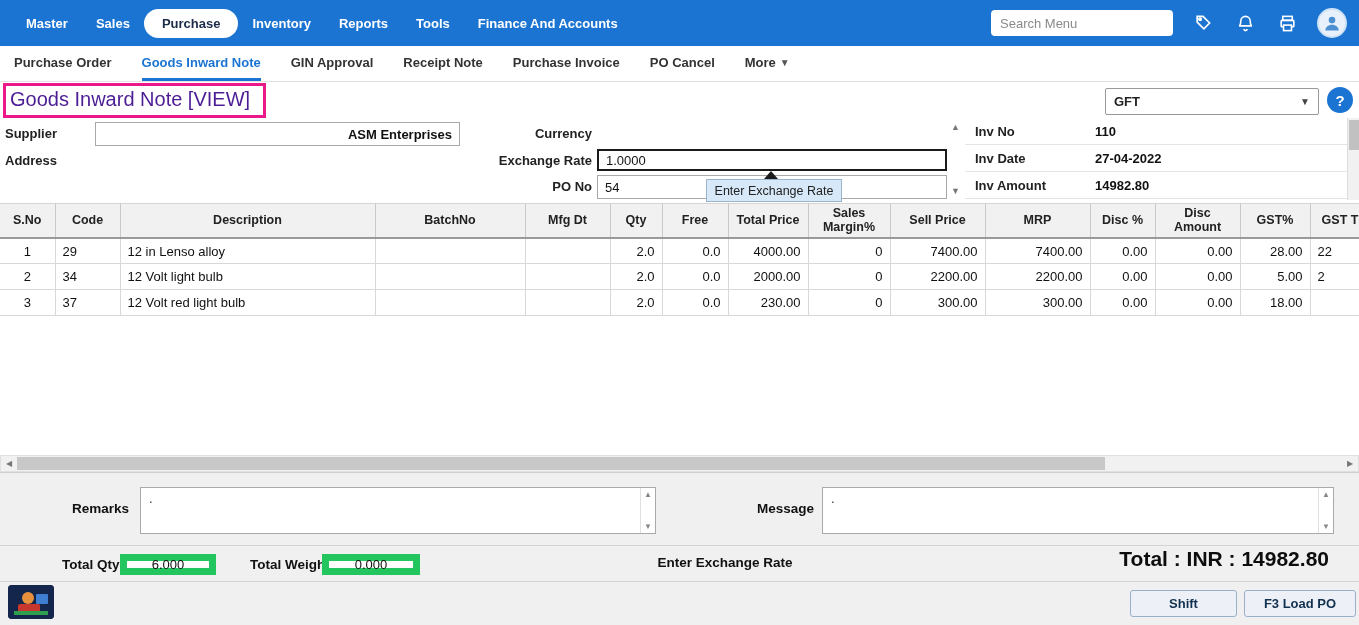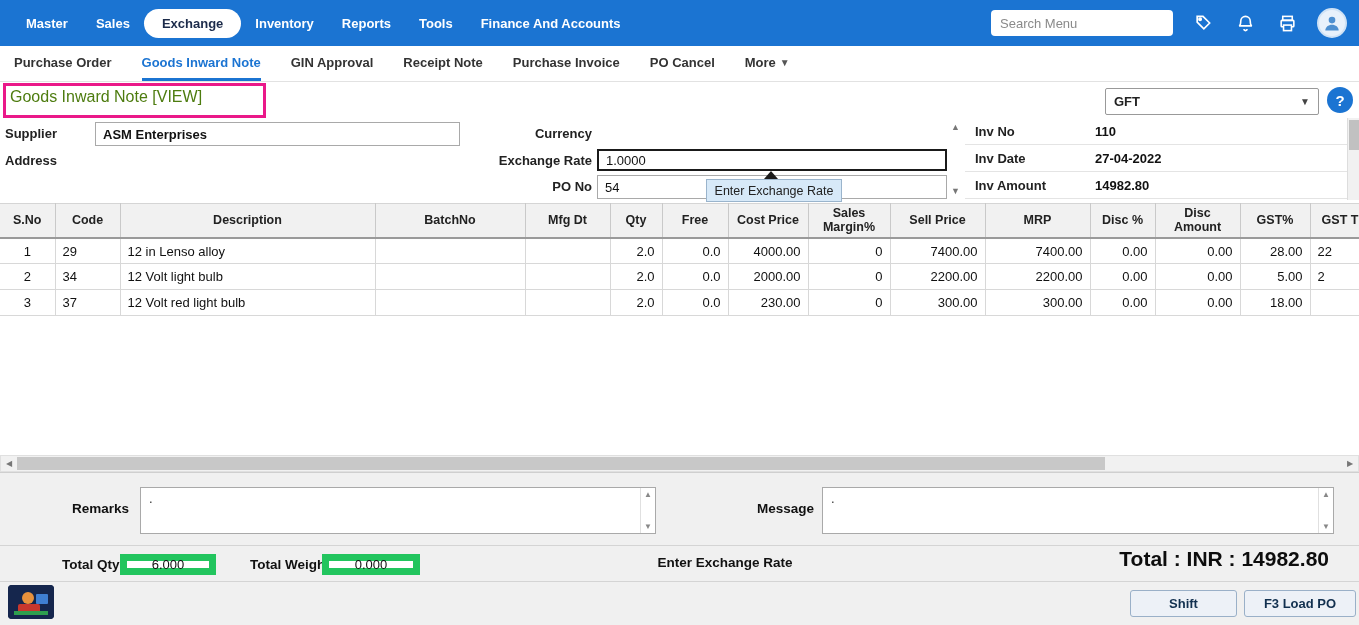--- a/index.html
+++ b/index.html
@@ -24,21 +24,21 @@
             border-bottom:1px solid #e2e2e2; display:flex; align-items:stretch; padding:0 14px; gap:30px; }
   .subnav-item { font-size:13px; font-weight:600; color:#333; display:flex; align-items:center;
                  cursor:pointer; border-bottom:3px solid transparent; white-space:nowrap; }
   .subnav-item.active { color:#1b74d2; font-weight:700; border-bottom:3px solid #1b74d2; }
   .caret-glyph { font-size:10px; color:#555; margin-left:4px; }
 
   
   .header-zone { position:absolute; top:82px; left:0; width:100%; height:36px; }
   .title-highlight { position:absolute; top:1px; left:3px; width:263px; height:35px;
                      border:3px solid #ea1889; }
-  .page-title { position:absolute; top:6px; left:10px; font-size:16px; color:#4d7c0f; }
+  .page-title { position:absolute; top:6px; left:10px; font-size:20px; color:#4c1d95; }
   .loc-select { position:absolute; top:6px; left:1105px; width:214px; height:27px; background:#fff;
                 border:1px solid #999; border-radius:2px; display:flex; align-items:center;
                 padding:0 8px; font-size:13px; font-weight:600; color:#222; cursor:pointer; }
   .loc-select .sel-caret { margin-left:auto; font-size:10px; color:#444; }
   .help-btn { position:absolute; top:5px; left:1327px; width:26px; height:26px; border-radius:50%;
               background:#1b74d2; color:#fff; font-weight:700; font-size:15px; display:flex;
               align-items:center; justify-content:center; cursor:pointer; }
 
   
   .form-zone { position:absolute; top:118px; left:0; width:1359px; height:85px; }
@@ -101,21 +101,21 @@
               background:#15264d; overflow:hidden; }
 </style>
 </head>
 <body>
 
 <div class="app">
 
   <div class="topbar">
     <div class="menu-item">Master</div>
     <div class="menu-item">Sales</div>
-    <div class="menu-item active">Exchange</div>
+    <div class="menu-item active">Purchase</div>
     <div class="menu-item">Inventory</div>
     <div class="menu-item">Reports</div>
     <div class="menu-item">Tools</div>
     <div class="menu-item">Finance And Accounts</div>
 
     <div class="topbar-right">
       <input class="search-input" placeholder="Search Menu" style="">
       <div class="tb-icon">
         <svg width="20" height="20" viewBox="0 0 24 24" fill="none" stroke="#fff" stroke-width="2">
           <path d="M20 12l-8-8H5v7l8 8 7-7z"></path>
@@ -162,21 +162,21 @@
     <div class="page-title">Goods Inward Note [VIEW]</div>
     <div class="loc-select">
       <span>GFT</span>
       <span class="sel-caret">▼</span>
     </div>
     <div class="help-btn">?</div>
   </div>
 
   <div class="form-zone">
     <div class="flabel" style="left:5px; top:8px;">Supplier</div>
-    <input class="finput bold-val" style="left: 95px; top: 4px; width: 365px;" value="ASM Enterprises">
+    <input class="finput bold-val" style="left: 95px; top: 4px; width: 365px; text-align: right;" value="ASM Enterprises">
     <div class="flabel" style="left:5px; top:35px;">Address</div>
 
     <div class="flabel" style="left:492px; top:8px; width:100px; text-align:right;">Currency</div>
 
     <div class="flabel" style="left:472px; top:35px; width:120px; text-align:right;">Exchange Rate</div>
     <input class="finput" style="left: 597px; top: 31px; width: 350px; height: 22px; border: 2px solid rgb(26, 26, 26);" value="1.0000">
 
     <div class="flabel" style="left:492px; top:61px; width:100px; text-align:right;">PO No</div>
     <input class="finput" style="left: 597px; top: 57px; width: 350px;" value="54">
 
@@ -226,21 +226,21 @@
       </colgroup>
       <thead>
         <tr>
           <th>S.No</th>
           <th>Code</th>
           <th>Description</th>
           <th>BatchNo</th>
           <th>Mfg Dt</th>
           <th>Qty</th>
           <th>Free</th>
-          <th>Cost Price</th>
+          <th>Total Price</th>
           <th>Sales Margin%</th>
           <th>Sell Price</th>
           <th>MRP</th>
           <th>Disc %</th>
           <th>Disc Amount</th>
           <th>GST%</th>
           <th>GST T</th>
         </tr>
       </thead>
       <tbody>

